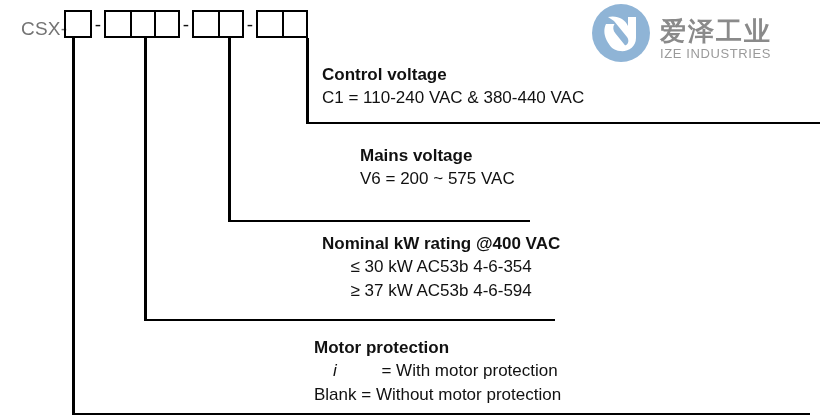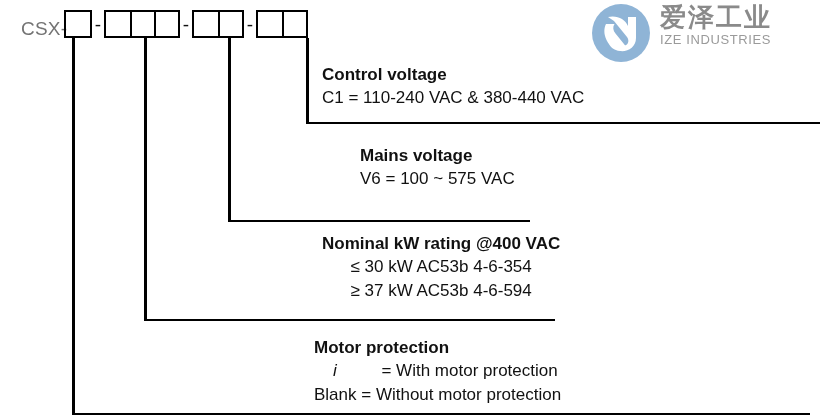--- a/index.html
+++ b/index.html
@@ -101,21 +101,21 @@
     display: inline-block;
     width: 30px;
   }
 
   
   .logo {
     position: absolute;
     left: 592px;
     top: 4px;
     display: flex;
-    align-items: flex-start;
+    align-items: flex-end;
   }
   .logo-mark {
     width: 58px;
     height: 58px;
     border-radius: 50%;
     background: #8fb4d6;
     position: relative;
     flex: 0 0 auto;
   }
   .logo-mark svg {
@@ -187,21 +187,21 @@
   <div class="vline" style="left:72px; top:38px; height:377px;"></div>
   <div class="hline" style="left:72px; top:412.5px; width:738px;"></div>
 
   <div class="block" style="left:322px; top:47px;margin-top:17px;">
     <div class="head">Control voltage</div>
     <div class="line">C1 = 110-240 VAC &amp; 380-440 VAC</div>
   </div>
 
   <div class="block" style="left:322px; top:145px;margin-left:38px;">
     <div class="head">Mains voltage</div>
-    <div class="line">V6 = 100 ~ 575 VAC</div>
+    <div class="line">V6 = 200 ~ 575 VAC</div>
   </div>
 
   <div class="block" style="left:322px; top:233px;text-align:center;">
     <div class="head">Nominal kW rating @400 VAC</div>
     <div class="line">≤ 30 kW AC53b 4-6-354</div>
     <div class="line">≥ 37 kW AC53b 4-6-594</div>
   </div>
 
   <div class="block" style="left:314px; top:337px;">
     <div class="head">Motor protection</div>

